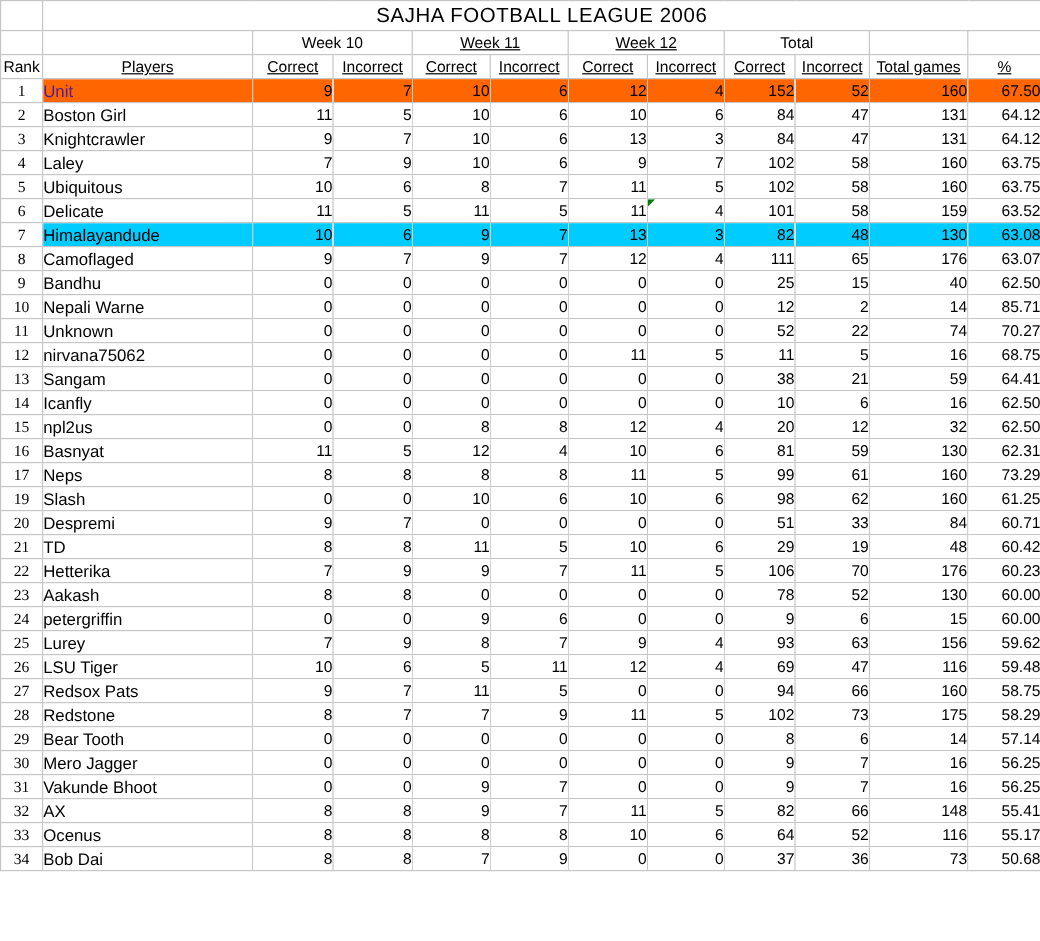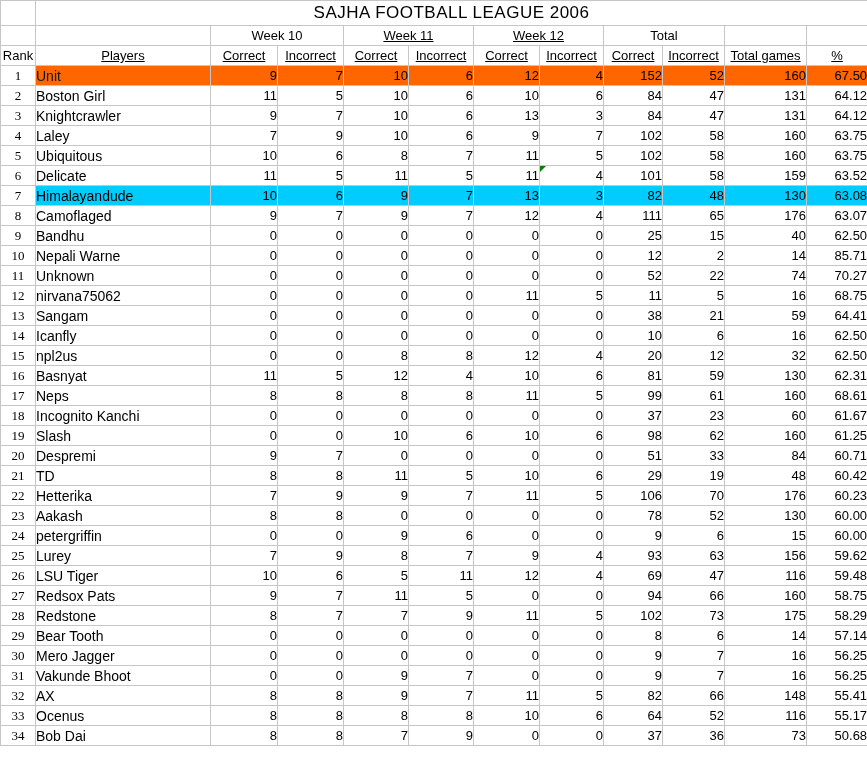--- a/index.html
+++ b/index.html
@@ -58,21 +58,21 @@
     text-align:left;
     padding-left:4px;
   }
   .num{
     font-size:13px;
     text-align:right;
     padding-right:5px;
     position:relative;
   }
   tr.hl-orange td:not(.rank){background:var(--hl-orange,#ff6600);}
-  tr.hl-orange td.player{color:#0f172a;}
+  tr.hl-orange td.player{color:#4c1d95;}
   tr.hl-cyan td:not(.rank){background:var(--hl-cyan,#00ccff);}
   .note-corner{
     position:absolute;
     left:0;top:0;
     width:0;height:0;
     border-top:6px solid var(--note-color,#007f00);
     border-right:6px solid transparent;
   }
 </style>
 </head>
@@ -354,35 +354,21 @@
     <td class="player">Neps</td>
     <td class="num">8</td>
     <td class="num">8</td>
     <td class="num">8</td>
     <td class="num">8</td>
     <td class="num">11</td>
     <td class="num">5</td>
     <td class="num">99</td>
     <td class="num">61</td>
     <td class="num">160</td>
-    <td class="num">68.61</td>
-  </tr>
-        <tr>
-    <td class="rank">18</td>
-    <td class="player">Incognito Kanchi</td>
-    <td class="num">0</td>
-    <td class="num">0</td>
-    <td class="num">0</td>
-    <td class="num">0</td>
-    <td class="num">0</td>
-    <td class="num">0</td>
-    <td class="num">37</td>
-    <td class="num">23</td>
-    <td class="num">60</td>
-    <td class="num">61.67</td>
+    <td class="num">73.29</td>
   </tr>
         <tr>
     <td class="rank">19</td>
     <td class="player">Slash</td>
     <td class="num">0</td>
     <td class="num">0</td>
     <td class="num">10</td>
     <td class="num">6</td>
     <td class="num">10</td>
     <td class="num">6</td>

